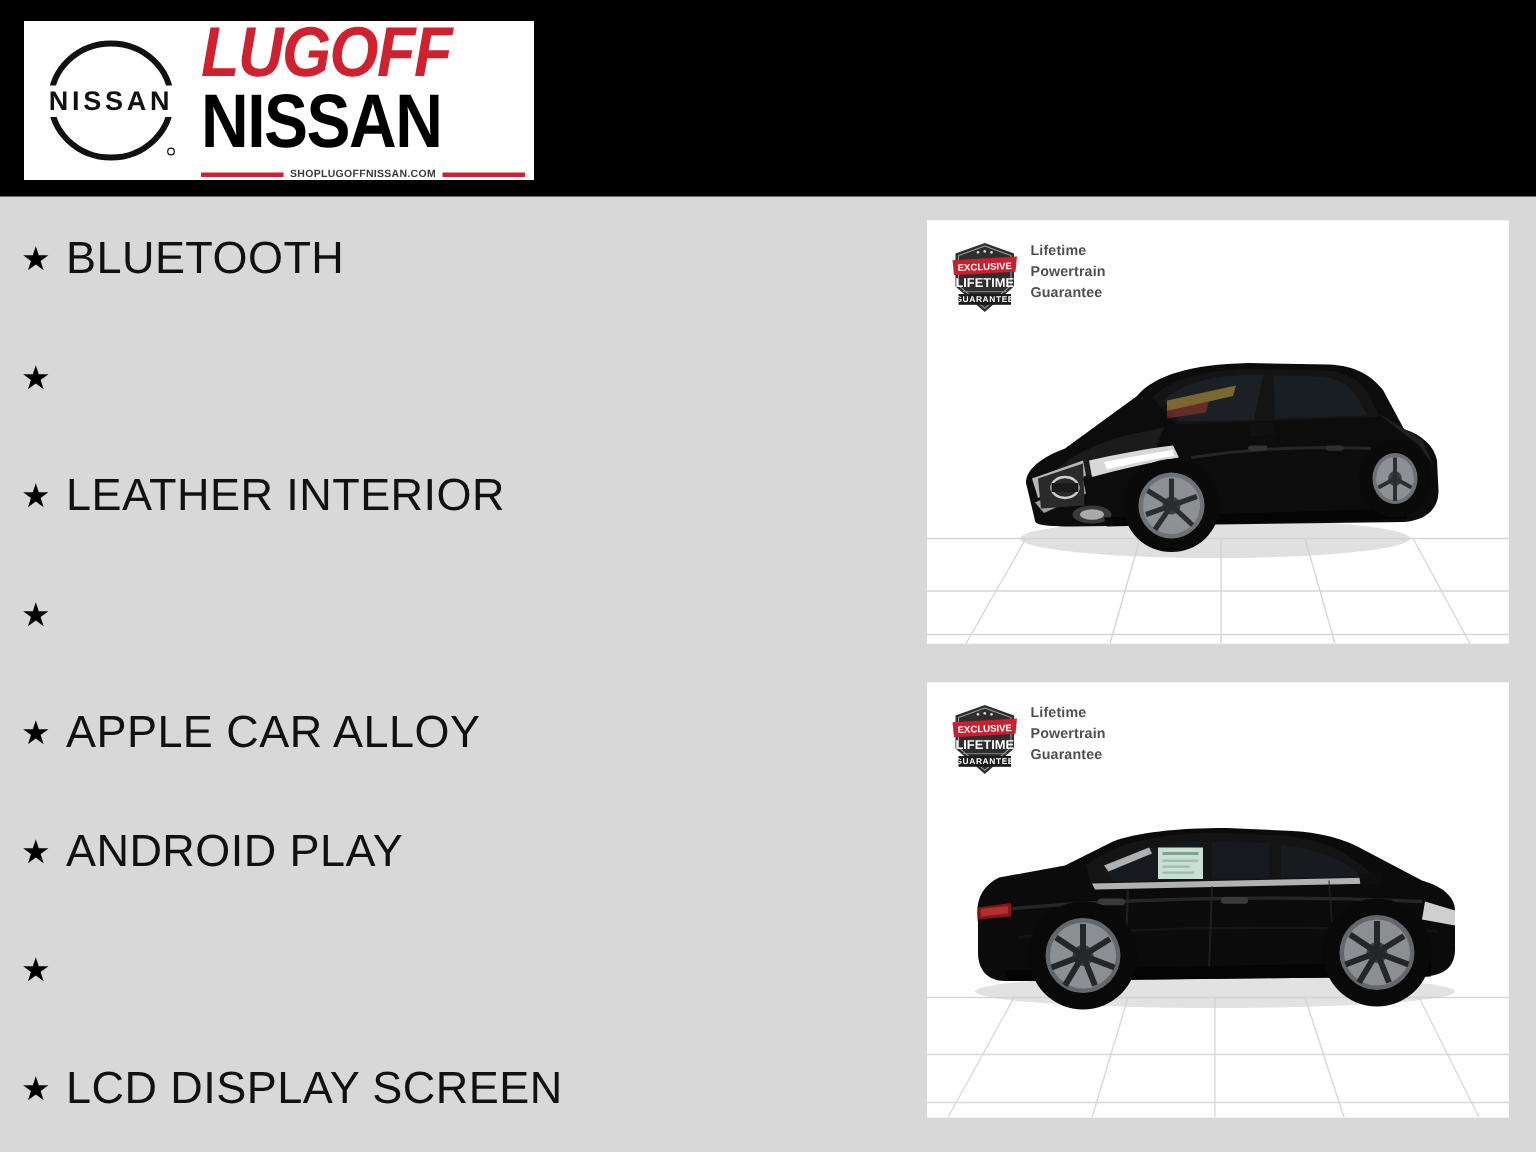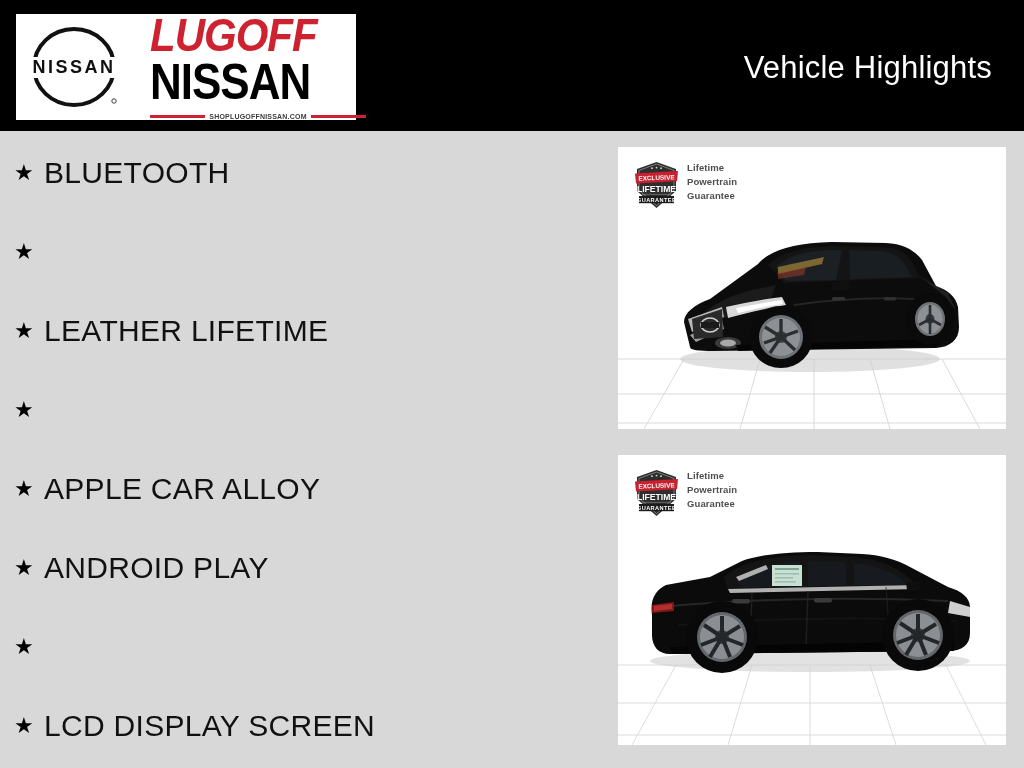--- a/index.html
+++ b/index.html
@@ -34,21 +34,20 @@
     left: 16px;
     top: 14px;
     width: 340px;
     height: 106px;
     background: #ffffff;
     display: flex;
     align-items: center;
     justify-content: flex-start;
     padding: 0;
     box-sizing: border-box;
-    gap: 16px;
   }
 
   .logo-mark {
     width: 104px;
     height: 96px;
     margin-left: 6px;
     position: relative;
     flex: 0 0 auto;
   }
   .logo-mark svg { display:block; }
@@ -210,34 +209,33 @@
         <div class="logo-lugoff">LUGOFF</div>
         <div class="logo-nissan">NISSAN</div>
         <div class="logo-url-row">
           <span class="logo-url-rule"></span>
           <span class="logo-url-text">SHOPLUGOFFNISSAN.COM</span>
           <span class="logo-url-rule"></span>
         </div>
       </div>
     </div>
 
-    <div class="header-title">Vehicle Highlights</div>
   </div>
 
   <ul class="feature-list" id="feature-list">
       <li class="feature-item" style="top: 25px;">
         <span class="feature-bullet">★</span>
         <span class="feature-label">BLUETOOTH</span>
       </li>
       <li class="feature-item" style="top: 104px;">
         <span class="feature-bullet">★</span>
       </li>
       <li class="feature-item" style="top: 183px;">
         <span class="feature-bullet">★</span>
-        <span class="feature-label">LEATHER LIFETIME</span>
+        <span class="feature-label">LEATHER INTERIOR</span>
       </li>
       <li class="feature-item" style="top: 262px;">
         <span class="feature-bullet">★</span>
       </li>
       <li class="feature-item" style="top: 341px;">
         <span class="feature-bullet">★</span>
         <span class="feature-label">APPLE CAR ALLOY</span>
       </li>
       <li class="feature-item" style="top: 420px;">
         <span class="feature-bullet">★</span>

